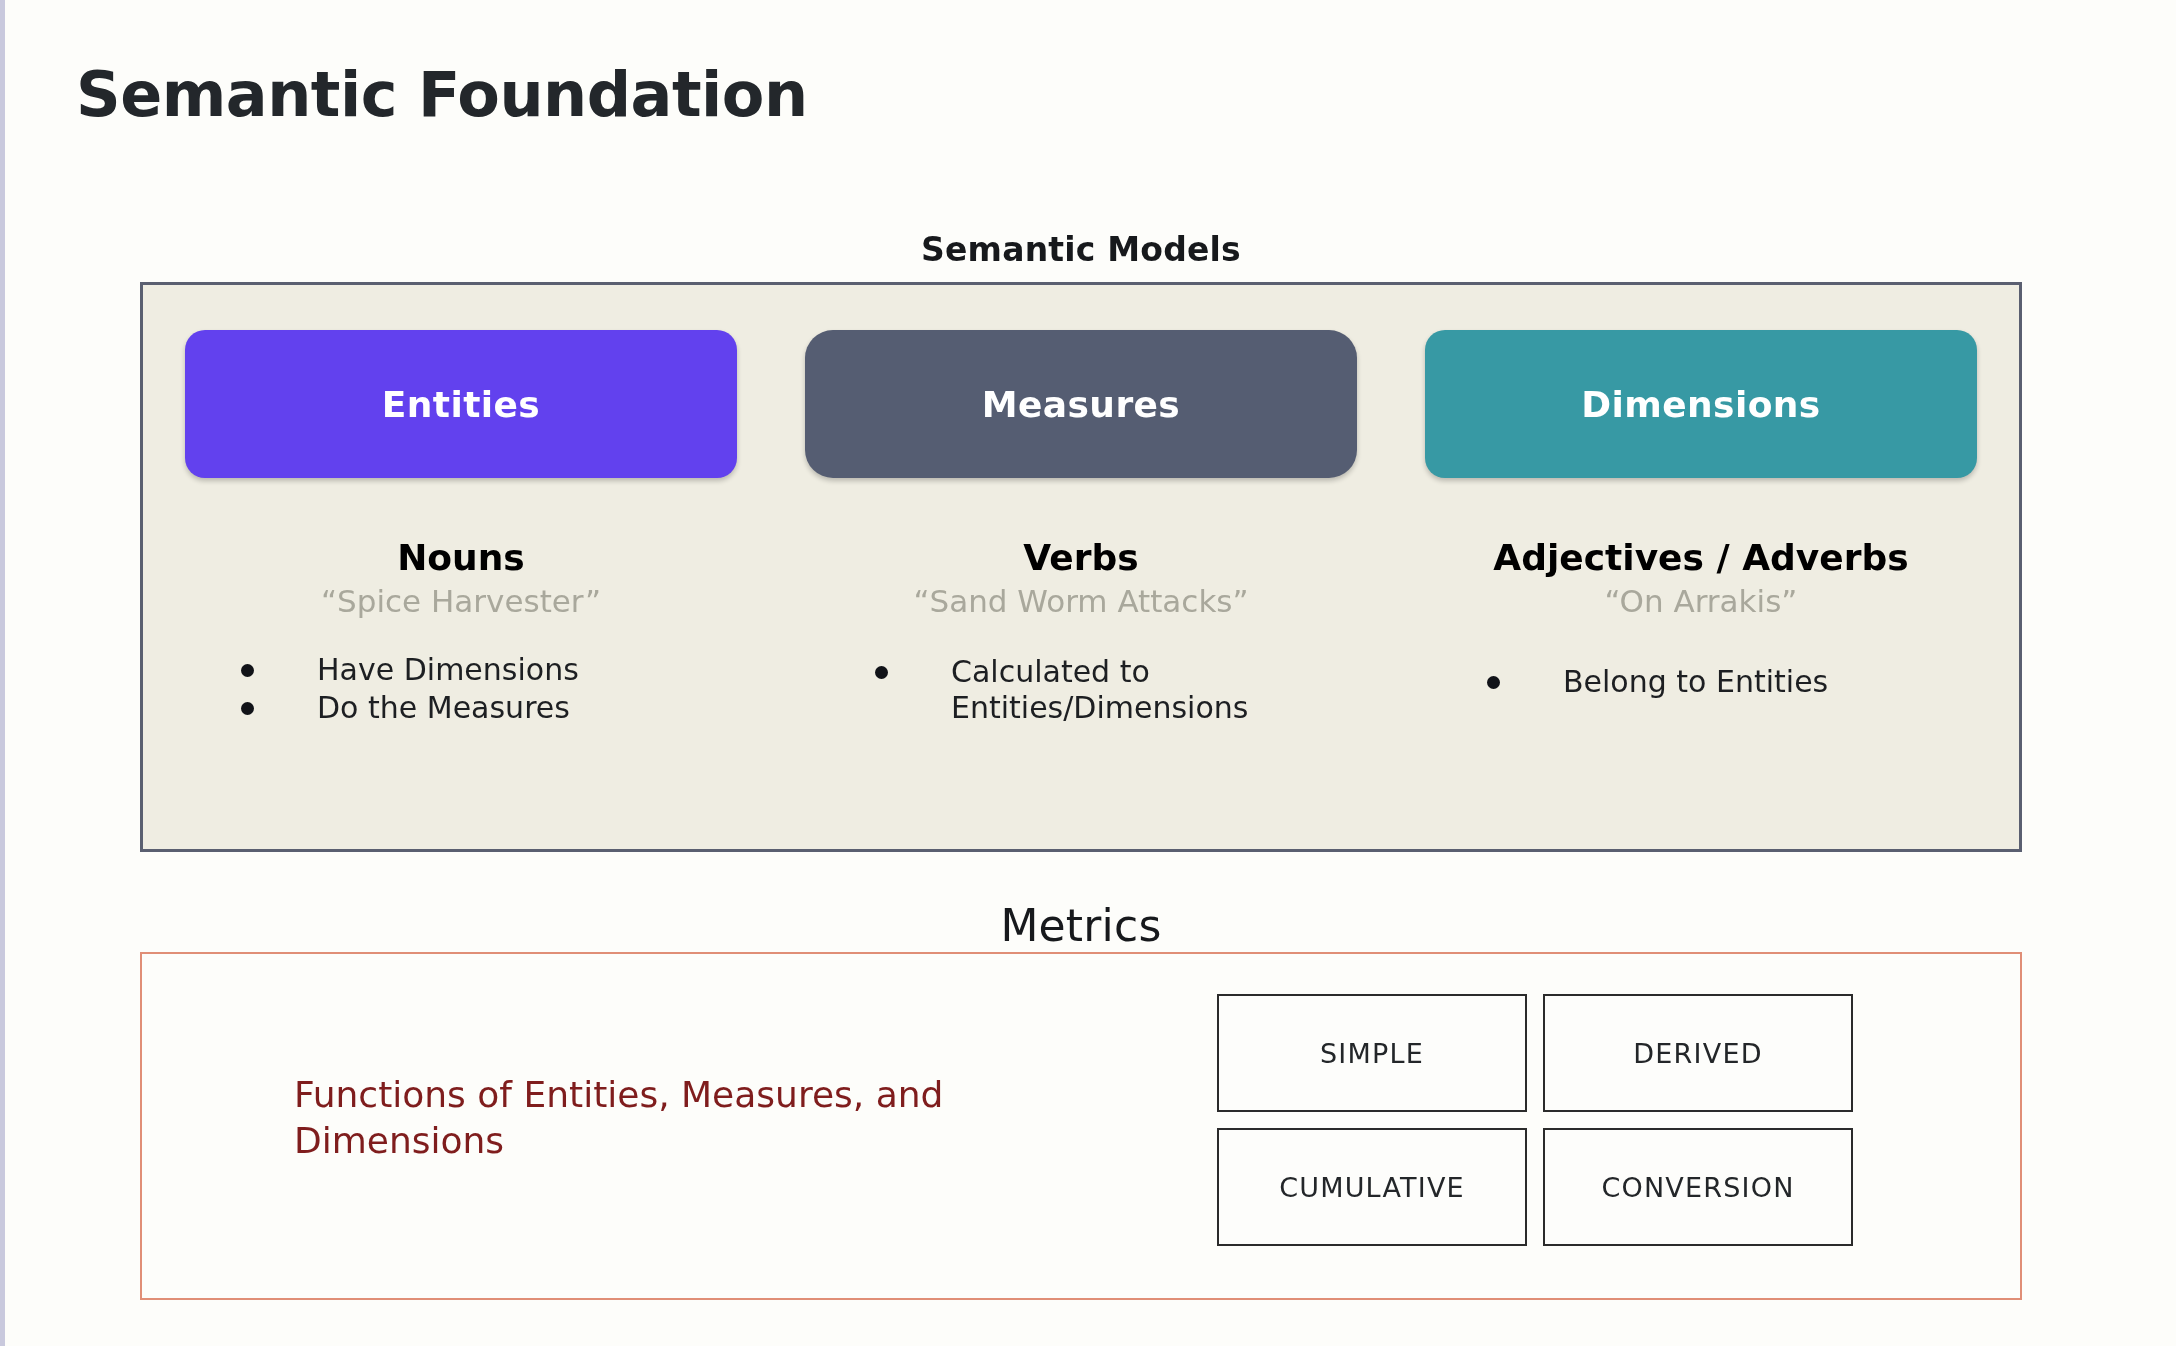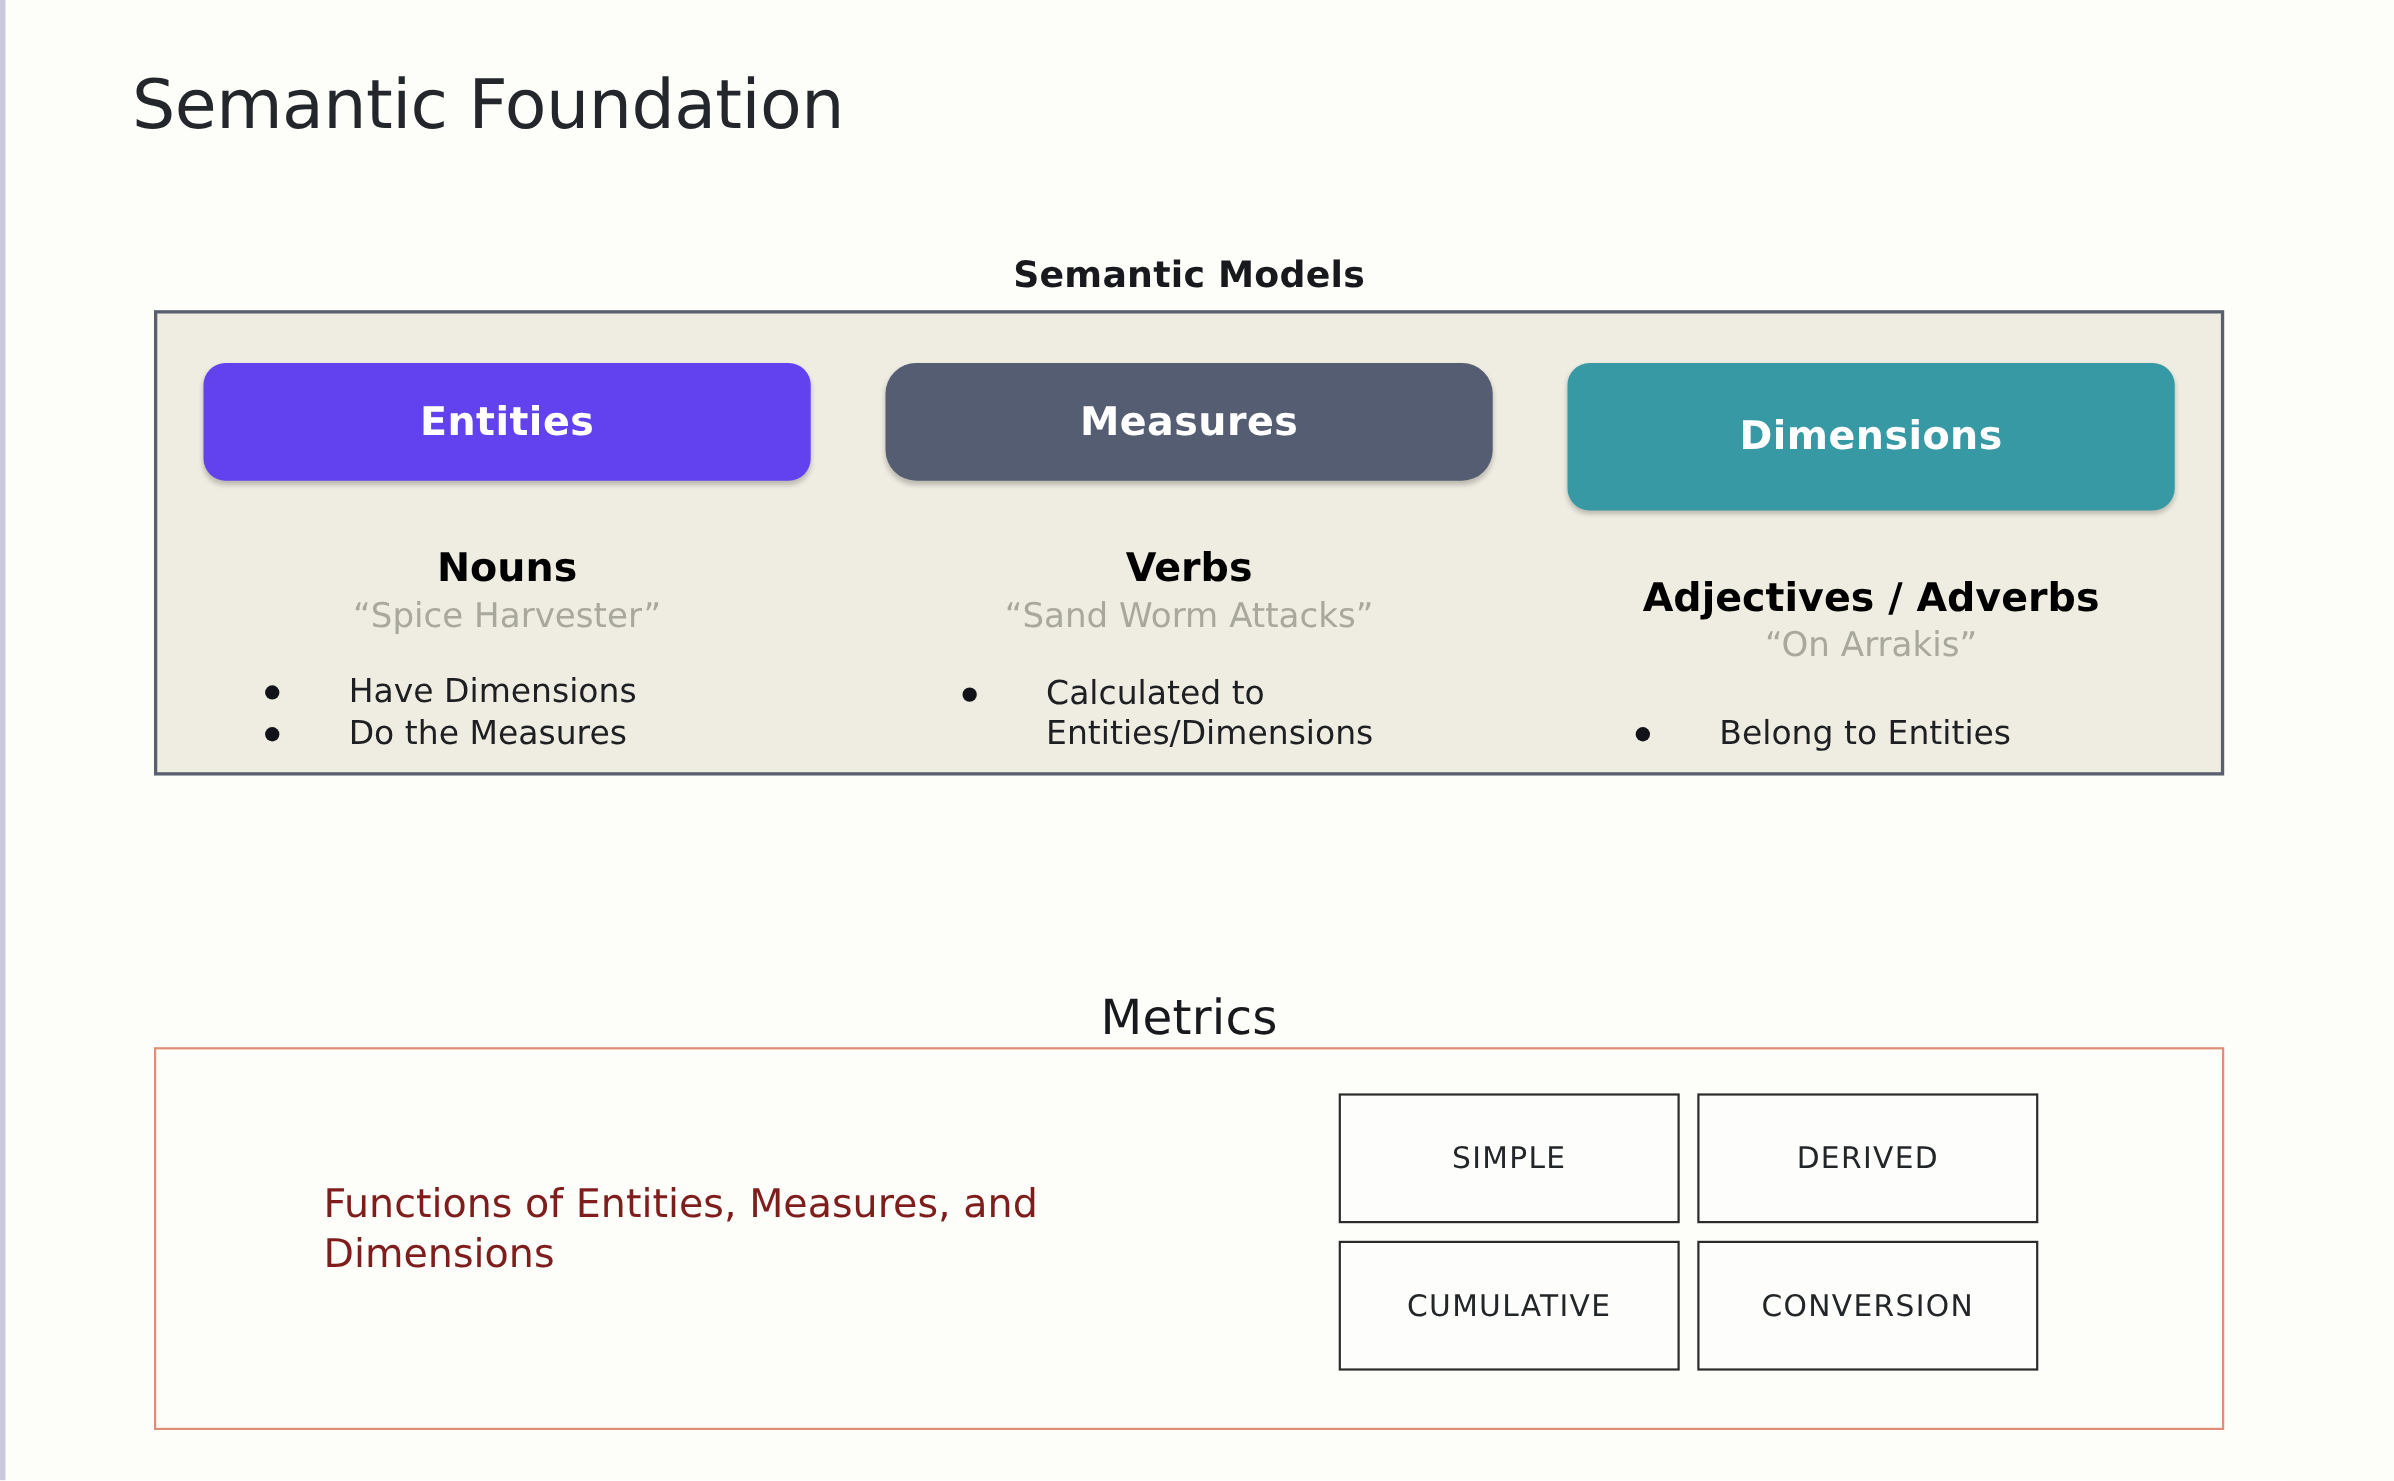--- a/index.html
+++ b/index.html
@@ -29,47 +29,46 @@
     width: 5px;
     height: 100%;
     background: #c9c9dd;
   }
 
   .slide-title {
     position: absolute;
     left: 76px;
     top: 62px;
     font-size: 62px;
-    font-weight: 400;
+    font-weight: 700;
     color: #23272b;
     letter-spacing: -0.5px;
     line-height: 1.05;
     white-space: nowrap;
-    margin-left: 44px;
   }
 
   
   .sm-heading {
     position: absolute;
     left: 140px;
     top: 230px;
     width: 1882px;
     text-align: center;
     font-size: 33px;
     font-weight: bold;
     color: #17191c;
     letter-spacing: 0.2px;
   }
 
   .sm-panel {
     position: absolute;
     left: 140px;
     top: 282px;
     width: 1882px;
-    height: 423px;
+    height: 570px;
     box-sizing: border-box;
     background: #efede2;
     border: 3px solid #5a5f70;
   }
 
   .sm-cols {
     display: flex;
     width: 100%;
     height: 100%;
     box-sizing: border-box;

